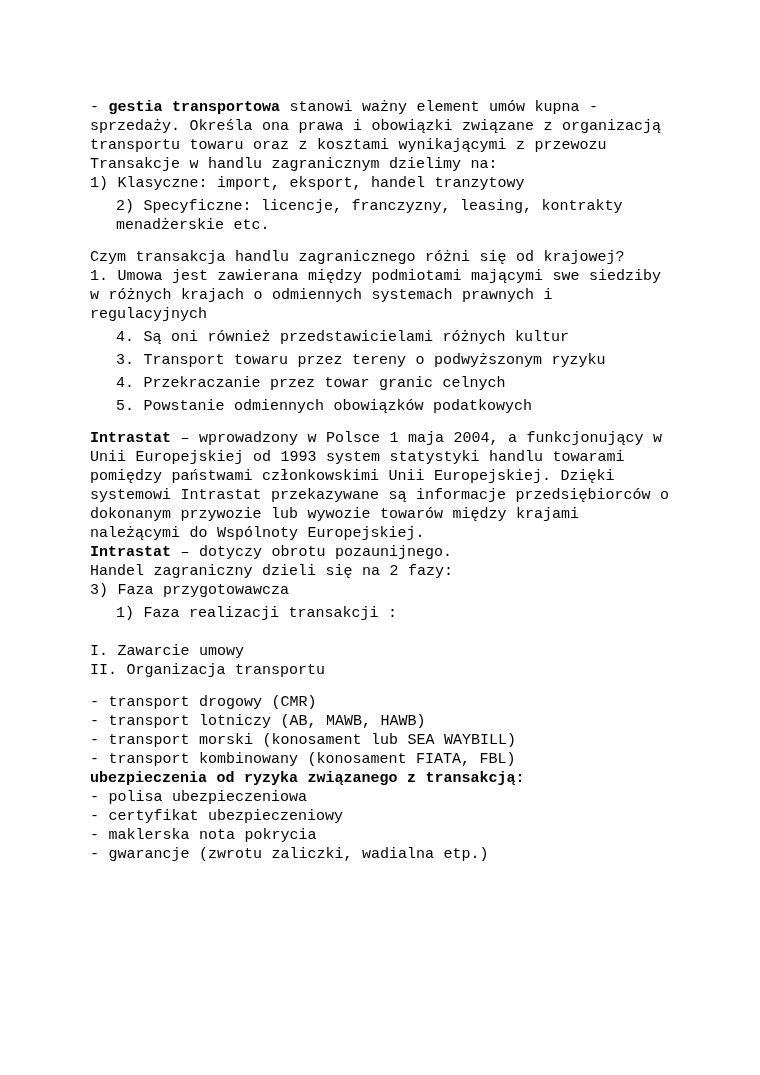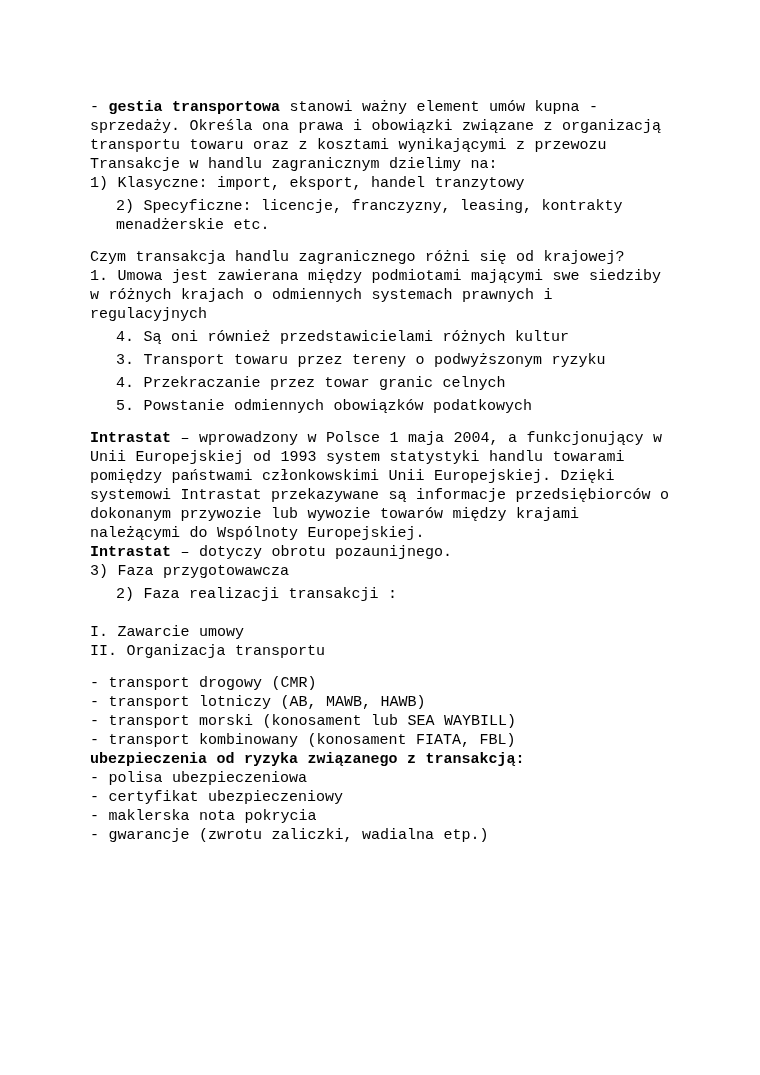--- a/index.html
+++ b/index.html
@@ -55,22 +55,23 @@
       <div class="gap"></div>
       <p><span class="run-normal">Czym transakcja handlu zagranicznego różni się od krajowej?</span></p>
       <p><span class="run-normal">1. Umowa jest zawierana między podmiotami mającymi swe siedziby w różnych krajach o odmiennych systemach prawnych i regulacyjnych</span></p>
       <p class="spaced"><span class="run-normal">4. Są oni również przedstawicielami różnych kultur</span></p>
       <p class="spaced"><span class="run-normal">3. Transport towaru przez tereny o podwyższonym ryzyku</span></p>
       <p class="spaced"><span class="run-normal">4. Przekraczanie przez towar granic celnych</span></p>
       <p class="spaced"><span class="run-normal">5. Powstanie odmiennych obowiązków podatkowych</span></p>
       <div class="gap"></div>
       <p><span class="run-bold">Intrastat</span><span class="run-normal"> – wprowadzony w Polsce 1 maja 2004, a funkcjonujący w Unii Europejskiej od 1993 system statystyki handlu towarami pomiędzy państwami członkowskimi Unii Europejskiej. Dzięki systemowi Intrastat przekazywane są informacje przedsiębiorców o dokonanym przywozie lub wywozie towarów między krajami należącymi do Wspólnoty Europejskiej.</span></p>
       <p><span class="run-bold">Intrastat</span><span class="run-normal"> – dotyczy obrotu pozaunijnego.</span></p>
+      <p><span class="run-normal">Handel zagraniczny dzieli się na 2 fazy:</span></p>
       <p><span class="run-normal">3) Faza przygotowawcza</span></p>
-      <p class="spaced"><span class="run-normal">2) Faza realizacji transakcji :</span></p>
+      <p class="spaced"><span class="run-normal">1) Faza realizacji transakcji :</span></p>
       <div class="gap-large"></div>
       <p><span class="run-normal">I. Zawarcie umowy</span></p>
       <p><span class="run-normal">II. Organizacja transportu</span></p>
       <div class="gap"></div>
       <p><span class="run-normal">- transport drogowy (CMR)</span></p>
       <p><span class="run-normal">- transport lotniczy (AB, MAWB, HAWB)</span></p>
       <p><span class="run-normal">- transport morski (konosament lub SEA WAYBILL)</span></p>
       <p><span class="run-normal">- transport kombinowany (konosament FIATA, FBL)</span></p>
       <p><span class="run-bold">ubezpieczenia od ryzyka związanego z transakcją:</span></p>
       <p><span class="run-normal">- polisa ubezpieczeniowa</span></p>

